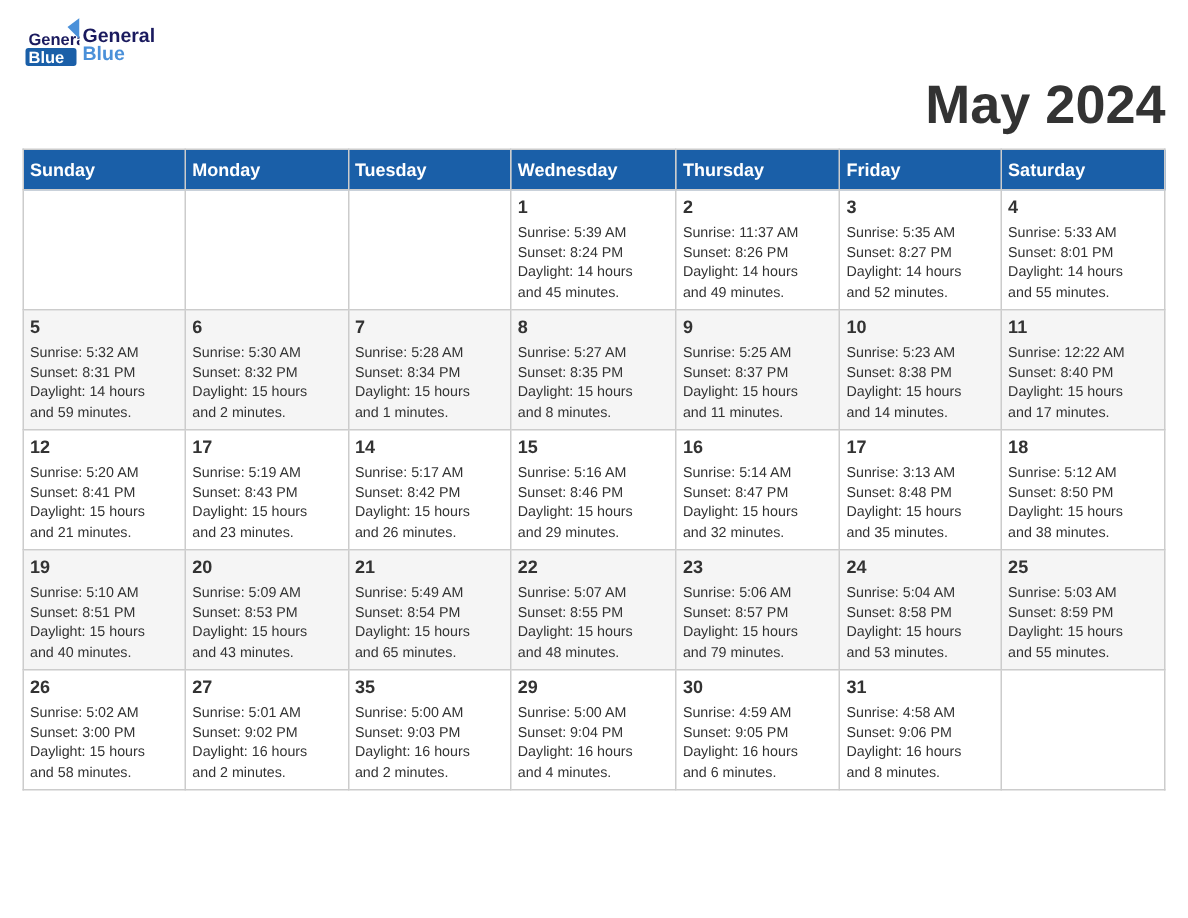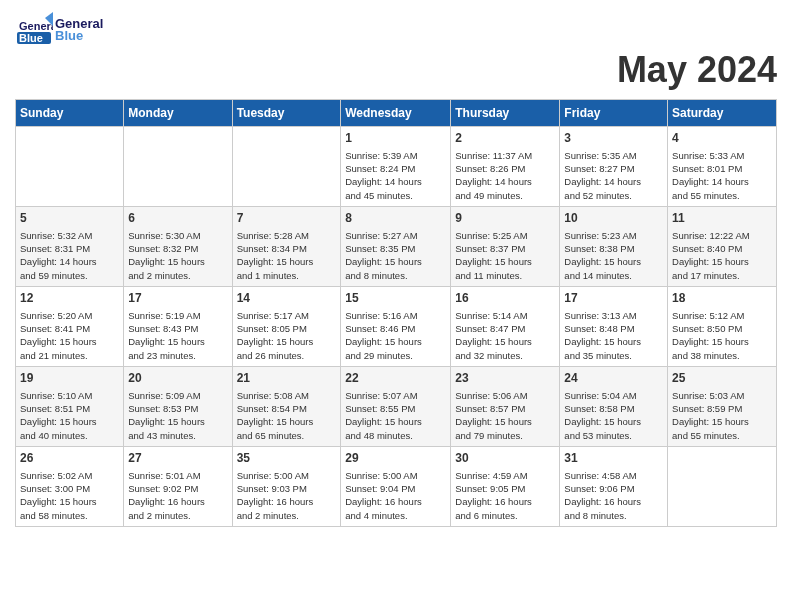--- a/index.html
+++ b/index.html
@@ -212,21 +212,21 @@
           <td>
             <div class="day-num">17</div>
             <div>Sunrise: 5:19 AM</div>
             <div>Sunset: 8:43 PM</div>
             <div>Daylight: 15 hours</div>
             <div>and 23 minutes.</div>
           </td>
           <td>
             <div class="day-num">14</div>
             <div>Sunrise: 5:17 AM</div>
-            <div>Sunset: 8:05 PM</div>
+            <div>Sunset: 8:42 PM</div>
             <div>Daylight: 15 hours</div>
             <div>and 26 minutes.</div>
           </td>
           <td>
             <div class="day-num">15</div>
             <div>Sunrise: 5:16 AM</div>
             <div>Sunset: 8:46 PM</div>
             <div>Daylight: 15 hours</div>
             <div>and 29 minutes.</div>
           </td>
@@ -262,21 +262,21 @@
           </td>
           <td>
             <div class="day-num">20</div>
             <div>Sunrise: 5:09 AM</div>
             <div>Sunset: 8:53 PM</div>
             <div>Daylight: 15 hours</div>
             <div>and 43 minutes.</div>
           </td>
           <td>
             <div class="day-num">21</div>
-            <div>Sunrise: 5:08 AM</div>
+            <div>Sunrise: 5:49 AM</div>
             <div>Sunset: 8:54 PM</div>
             <div>Daylight: 15 hours</div>
             <div>and 65 minutes.</div>
           </td>
           <td>
             <div class="day-num">22</div>
             <div>Sunrise: 5:07 AM</div>
             <div>Sunset: 8:55 PM</div>
             <div>Daylight: 15 hours</div>
             <div>and 48 minutes.</div>

